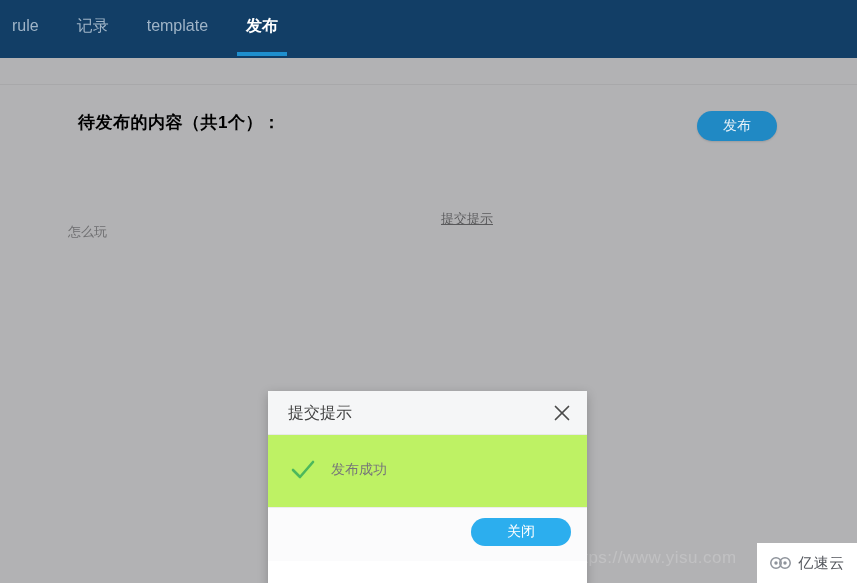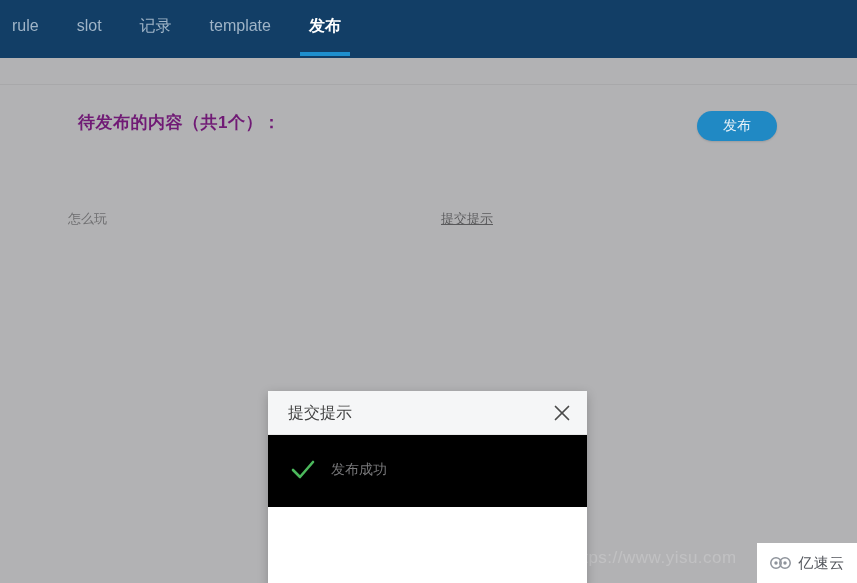--- a/index.html
+++ b/index.html
@@ -106,21 +106,21 @@
     height: 1px;
     background: #a8a8aa;
   }
 
   .section-title {
     position: absolute;
     left: 78px;
     top: 111px;
     font-size: 17px;
     font-weight: bold;
-    color: #701a75;
+    color: #000000;
     letter-spacing: 0.5px;
     white-space: nowrap;
   }
 
   .publish-button {
     position: absolute;
     left: 697px;
     top: 111px;
     width: 80px;
     height: 30px;
@@ -137,21 +137,21 @@
   .content-row {
     position: absolute;
     left: 0;
     top: 210px;
     width: 857px;
     height: 24px;
   }
   .content-name {
     position: absolute;
     left: 68px;
-    top: 0;
+    top: 13px;
     font-size: 13px;
     color: #6e6e70;
     white-space: nowrap;
   }
   .content-detail-link {
     position: absolute;
     left: 441px;
     top: 0;
     font-size: 13px;
     color: #5a5a5c;
@@ -202,21 +202,21 @@
     position: absolute;
     right: 14px;
     top: 11px;
     width: 22px;
     height: 22px;
     cursor: pointer;
   }
   .modal-body {
     position: relative;
     height: 72px;
-    background: #000000;
+    background: #bef264;
   }
   .check-icon {
     position: absolute;
     left: 22px;
     top: 22px;
     width: 26px;
     height: 26px;
   }
   .modal-message {
     position: absolute;
@@ -271,23 +271,20 @@
 </head>
 <body>
 
 <div class="navbar">
   <div class="nav-inner">
 
     <div class="nav-tab">
       <span>rule</span>
     </div>
 
-    <div class="nav-tab">
-      <span>slot</span>
-    </div>
 
     <div class="nav-tab">
       <span>记录</span>
     </div>
 
     <div class="nav-tab">
       <span>template</span>
     </div>
 
     <div class="nav-tab active">
@@ -328,20 +325,23 @@
 
   <div class="modal-body">
     <span class="check-icon">
       <svg viewBox="0 0 26 26" width="26" height="26">
         <polyline points="3,13 10,20 23,5" fill="none" stroke="#4cb85c" stroke-width="2.6" stroke-linecap="round" stroke-linejoin="round"></polyline>
       </svg>
     </span>
     <span class="modal-message">发布成功</span>
   </div>
 
+  <div class="modal-footer">
+    <button class="close-button">关闭</button>
+  </div>
 
 </div>
 
 <div class="wm-badge">
   <span class="wm-logo">
     <svg viewBox="0 0 24 16" width="24" height="16">
       <circle cx="7" cy="8" r="5.2" fill="none" stroke="#8e939b" stroke-width="1.5"></circle>
       <circle cx="16" cy="8" r="5.2" fill="none" stroke="#8e939b" stroke-width="1.5"></circle>
       <circle cx="7" cy="8" r="1.7" fill="#8e939b"></circle>
       <circle cx="16" cy="8" r="1.7" fill="#8e939b"></circle>

